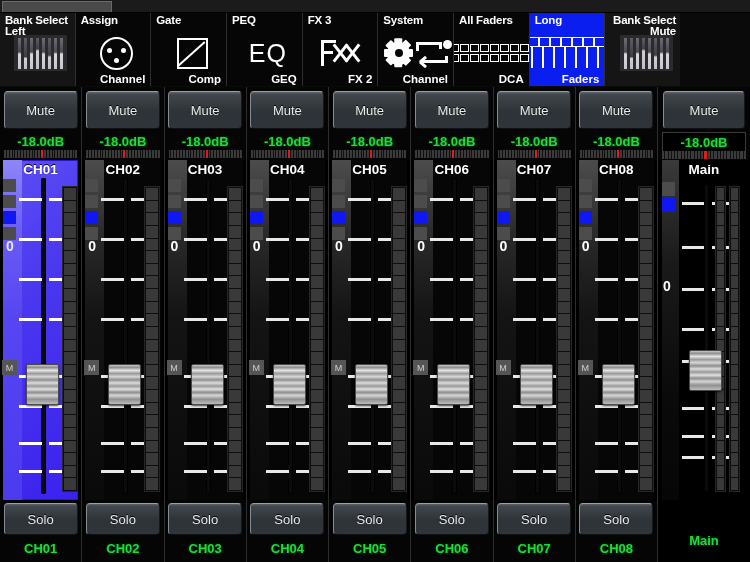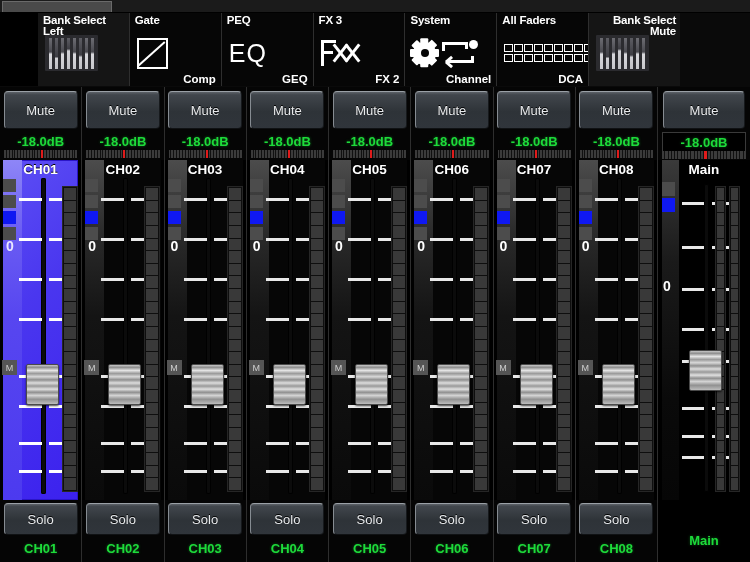--- a/index.html
+++ b/index.html
@@ -12,33 +12,33 @@
   #app{ position:relative; width:750px; height:562px; background:#0a0a0a; }
 
   
   .titlebar{ position:absolute; left:0; top:0; width:750px; height:13px;
     background:#1b1b1b; border-bottom:1px solid #000; }
   .titlebar .tabnub{ position:absolute; left:2px; top:1px; width:110px; height:11px;
     background:#4a4a4a; border:1px solid #6a6a6a; border-bottom:none; }
 
   
   .toolbar{ position:absolute; left:0; top:13px; width:680px; height:73px;
-    display:flex; background:#000;padding-left:38px; }
+    display:flex; background:#000; }
   .tbtn{ position:relative; flex:1 1 0; height:73px; background:#060606;
     border-right:1px solid #2e2e2e; overflow:hidden; }
   .tbtn:last-child{ border-right:none; }
   .tbtn.active{ background:#0b1ef0; }
   .tbtn.bank{ background:#151515; }
   .tbtn .t-top{ position:absolute; left:5px; top:2px; font-size:11.5px; font-weight:bold;
     color:#fff; line-height:11.5px; letter-spacing:-0.2px; }
   .tbtn .t-top.right{ left:auto; right:4px; text-align:right; }
   .tbtn .t-bot{ position:absolute; right:5px; bottom:1px; font-size:11.5px; font-weight:bold;
     color:#fff; line-height:12px; }
   .tbtn .t-mid{ position:absolute; left:7px; right:0; top:17px; height:46px;
-    display:flex; align-items:center; }
+    display:flex; align-items:center; justify-content:center; }
 
   .eqtext{ font-size:25px; color:#fff; font-family:"Liberation Sans",sans-serif;
     letter-spacing:1px; font-weight:400; }
 
   
   .bankicon{ display:flex; align-items:flex-end; gap:3px; height:36px;
     background:#2b2b2f; padding:3px 4px 2px 4px; border-radius:1px;}
   .bankicon i{ display:block; width:3px; height:31px;
     background:linear-gradient(to bottom,#6d6d73 0%,#4a4a50 45%,#d8d8dc 52%,#c8c8cc 100%); }
   .bankicon i:nth-child(2){ background:linear-gradient(to bottom,#5d5d63 0%,#3e3e44 60%,#d0d0d4 66%,#c0c0c4 100%);}
@@ -191,20 +191,31 @@
             <i></i>
             <i></i>
             <i></i>
             <i></i>
             <i></i>
             <i></i>
             <i></i>
             <i></i>
           </div>
         </div>
+      </div>
+      <div class="tbtn">
+        <div class="t-top">Assign</div>
+        <div class="t-mid">
+          <div class="xlr">
+            <b></b>
+            <b></b>
+            <b></b>
+          </div>
+        </div>
+        <div class="t-bot">Channel</div>
       </div>
       <div class="tbtn">
         <div class="t-top">Gate</div>
         <div class="t-mid">
           <div class="gateico"></div>
         </div>
         <div class="t-bot">Comp</div>
       </div>
       <div class="tbtn">
         <div class="t-top">PEQ</div>
@@ -276,20 +287,36 @@
               <u></u>
               <u></u>
               <u></u>
               <u></u>
               <u></u>
               <u></u>
             </div>
           </div>
         </div>
         <div class="t-bot">DCA</div>
+      </div>
+      <div class="tbtn active">
+        <div class="t-top">Long</div>
+        <div class="t-mid">
+          <div class="longicon">
+            <span></span>
+            <span></span>
+            <span></span>
+            <span></span>
+            <span></span>
+            <span></span>
+            <span></span>
+            <span></span>
+          </div>
+        </div>
+        <div class="t-bot">Faders</div>
       </div>
       <div class="tbtn bank">
         <div class="t-top right">Bank Select</div>
         <div class="t-top right" style="top: 13px;">Mute</div>
         <div class="t-mid">
           <div class="bankicon">
             <i></i>
             <i></i>
             <i></i>
             <i></i>

